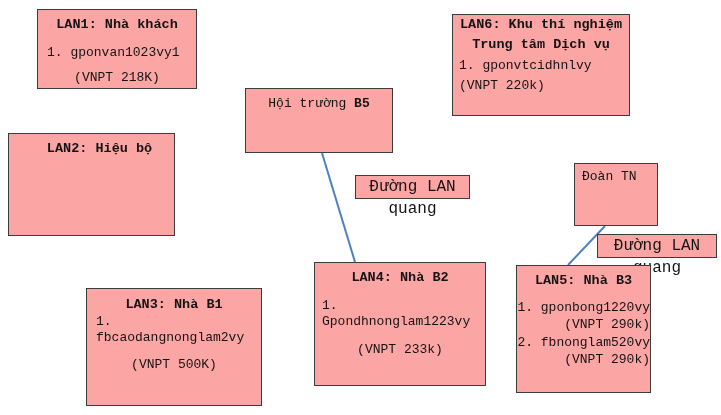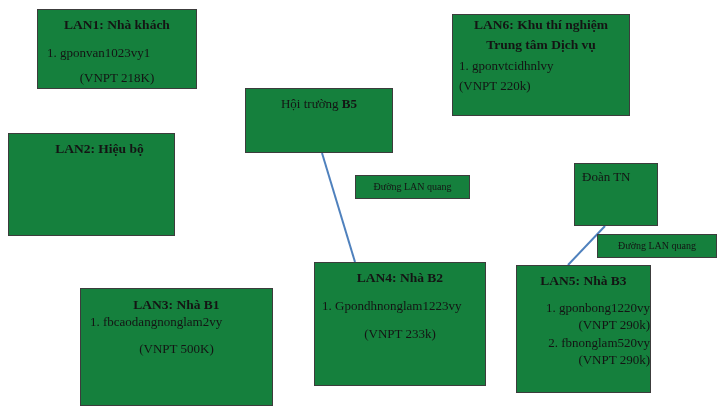--- a/index.html
+++ b/index.html
@@ -13,38 +13,39 @@
     overflow: hidden;
   }
   .links {
     position: absolute;
     left: 0; top: 0;
     width: 721px; height: 415px;
     pointer-events: none;
   }
   .box {
     position: absolute;
-    background: #15803d;
+    background: #fca5a5;
     border: 1px solid #3c3c3c;
     font-size: 13px;
     line-height: 1.25;
     box-sizing: border-box;
+    font-family: Liberation Mono, monospace;
   }
   .box-title {
     font-weight: bold;
     text-align: center;
     font-size: 13.5px;
   }
   .center { text-align: center; }
   .indent { padding-left: 9px; }
 
   
   .b-lan1 { left: 37px;  top: 9px;   width: 160px; height: 80px; }
   .b-lan2 { left: 8px;   top: 133px; width: 167px; height: 103px; padding-left: 16px; }
-  .b-lan3 { left: 80px;  top: 288px; width: 193px; height: 118px; }
+  .b-lan3 { left: 86px;  top: 288px; width: 176px; height: 118px; }
   .b-hall { left: 245px; top: 88px;  width: 148px; height: 65px; }
   .b-lan4 { left: 314px; top: 262px; width: 172px; height: 124px; }
   .b-lan6 { left: 452px; top: 14px;  width: 178px; height: 102px; }
   .b-doan { left: 574px; top: 163px; width: 84px;  height: 63px; }
   .b-lan5 { left: 516px; top: 265px; width: 135px; height: 128px; }
   .b-lbl1 { left: 355px; top: 175px; width: 115px; height: 24px; }
   .b-lbl2 { left: 597px; top: 234px; width: 120px; height: 24px; }
 
   
   .b-lan1 .box-title { margin-top: 7px; }
@@ -67,21 +68,21 @@
 
   .b-lan6 .box-title { line-height: 20px; }
   .b-lan6 .row-item  { padding-left: 6px; line-height: 19px; margin-top: 1px; }
 
   .b-hall .hall-text { margin-top: 7px; text-align: center; }
   .b-hall .bold { font-weight: bold; }
 
   .b-doan .doan-text { margin-top: 5px; padding-left: 7px; }
 
   .link-label {
-    font-size: 10px;
+    font-size: 16px;
     line-height: 22px;
     text-align: center;
   }
 </style>
 </head>
 <body>
 
 <div class="canvas">
 
   <svg class="links" viewBox="0 0 721 415">

